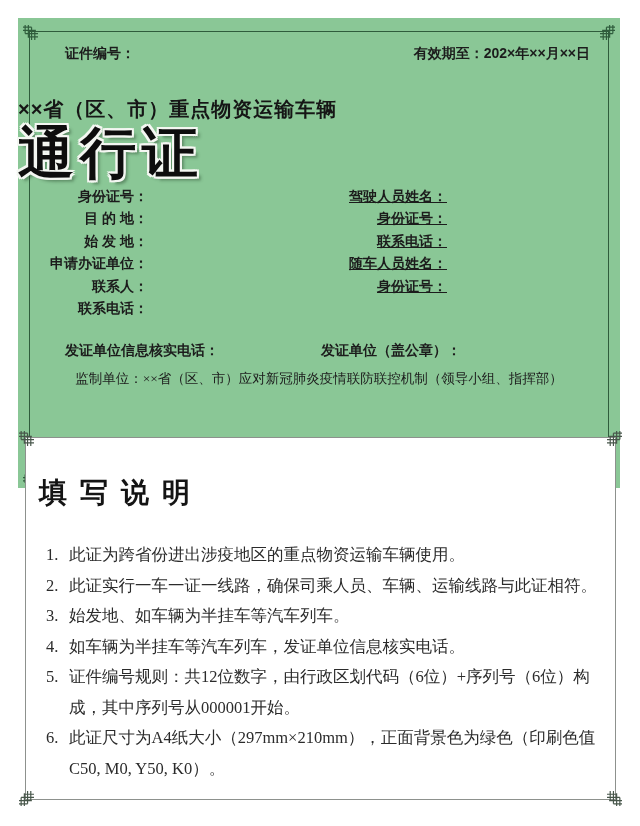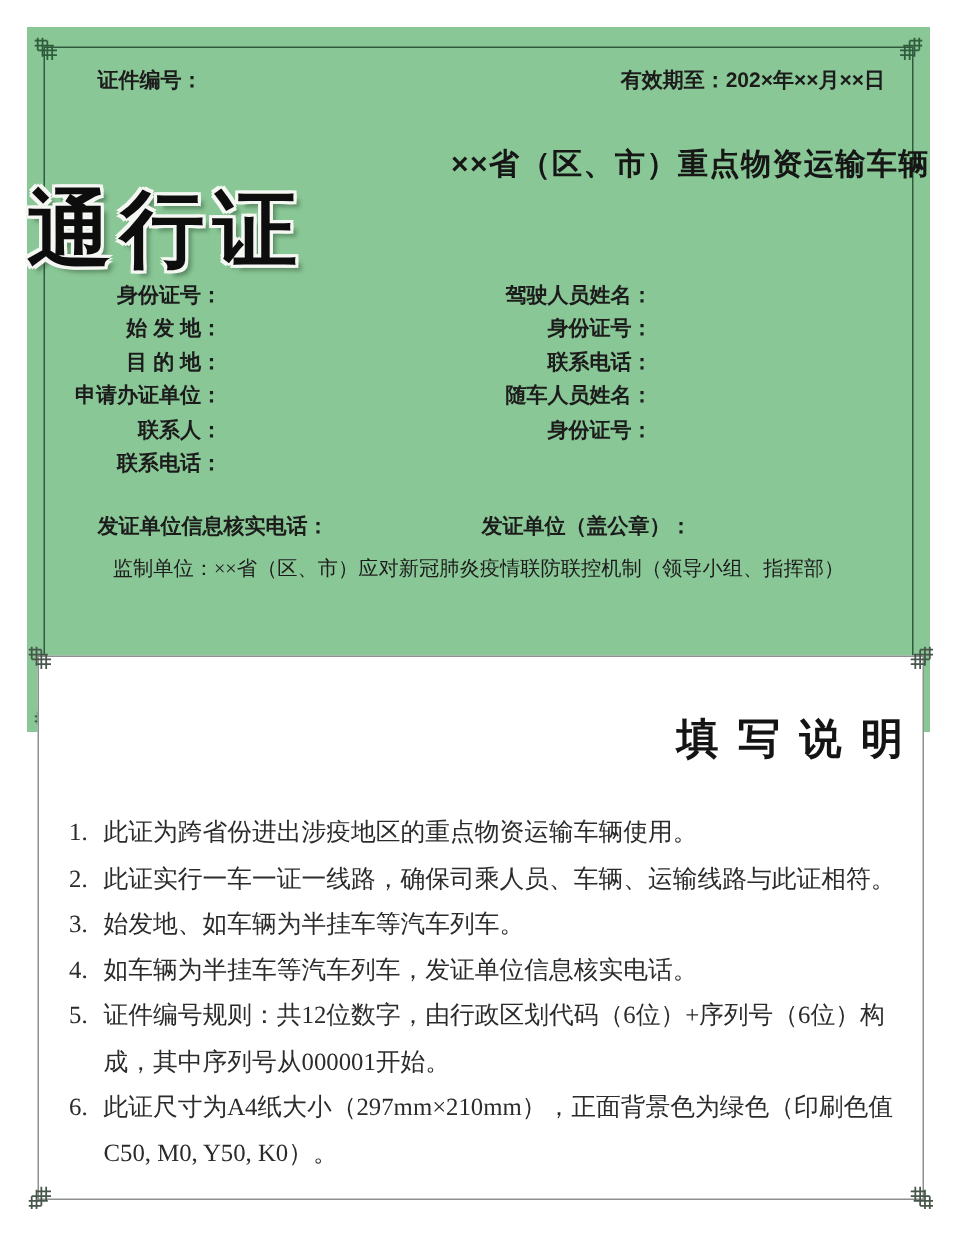--- a/index.html
+++ b/index.html
@@ -40,21 +40,21 @@
     top: 27px; left: 47px; right: 30px;
     display: flex;
     justify-content: space-between;
     font-size: 14px;
     font-weight: bold;
     color: #1c1c1c;
   }
   .permit-subtitle {
     position: absolute;
     top: 78px; left: 0; right: 0;
-    text-align: right;
+    text-align: left;
     font-size: 20px;
     font-weight: bold;
     letter-spacing: 1px;
     color: #161616;
   }
   .permit-title {
     position: absolute;
     top: 98px; left: 0; right: 0;
     text-align: left;
     font-size: 56px;
@@ -72,21 +72,21 @@
   .form-col {
     position: absolute;
     top: 167px;
     font-size: 14px;
     font-weight: bold;
     color: #1c1c1c;
     text-align: right;
   }
   .form-col .row { line-height: 22.4px; height: 22.4px; white-space: pre; }
   .col-left  { left: 20px;  width: 110px; }
-  .col-right { left: 280px; width: 137px; }
+  .col-right { left: 292px; width: 137px; text-decoration: underline; }
 
   .issuer-row {
     position: absolute;
     top: 324px; left: 47px; right: 30px;
     font-size: 14px;
     font-weight: bold;
     color: #1c1c1c;
   }
   .issuer-row .issuer-label { position: absolute; left: 256px; top: 0; text-align: right; }
 
@@ -110,21 +110,21 @@
   }
   .instructions-card .corner-ornament { color: #47564a; }
   .instructions-card .co-tl { left: -7px;  top: -7px; }
   .instructions-card .co-tr { right: -7px; top: -7px;  transform: scaleX(-1); }
   .instructions-card .co-bl { left: -7px;  bottom: -7px; transform: scaleY(-1); }
   .instructions-card .co-br { right: -7px; bottom: -7px; transform: scale(-1,-1); }
 
   .instructions-title {
     position: absolute;
     top: 36px; left: 0; right: 0;
-    text-align: right;
+    text-align: left;
     font-family: "Liberation Serif", serif;
     font-size: 28px;
     font-weight: bold;
     letter-spacing: 13px;
     text-indent: 13px;
     color: #141414;
   }
   .instructions-list {
     position: absolute;
     top: 102px; left: 20px; right: 18px;
@@ -170,22 +170,22 @@
   <div class="permit-header">
     <span>证件编号：</span>
     <span>有效期至：202×年××月××日</span>
   </div>
 
   <div class="permit-subtitle">××省（区、市）重点物资运输车辆</div>
   <div class="permit-title">通行证</div>
 
   <div class="form-col col-left">
     <div class="row">身份证号：</div>
+    <div class="row">目 的 地：</div>
     <div class="row">始 发 地：</div>
-    <div class="row">目 的 地：</div>
     <div class="row">申请办证单位：</div>
     <div class="row">联系人：</div>
     <div class="row">联系电话：</div>
   </div>
 
   <div class="form-col col-right">
     <div class="row">驾驶人员姓名：</div>
     <div class="row">身份证号：</div>
     <div class="row">联系电话：</div>
     <div class="row">随车人员姓名：</div>

